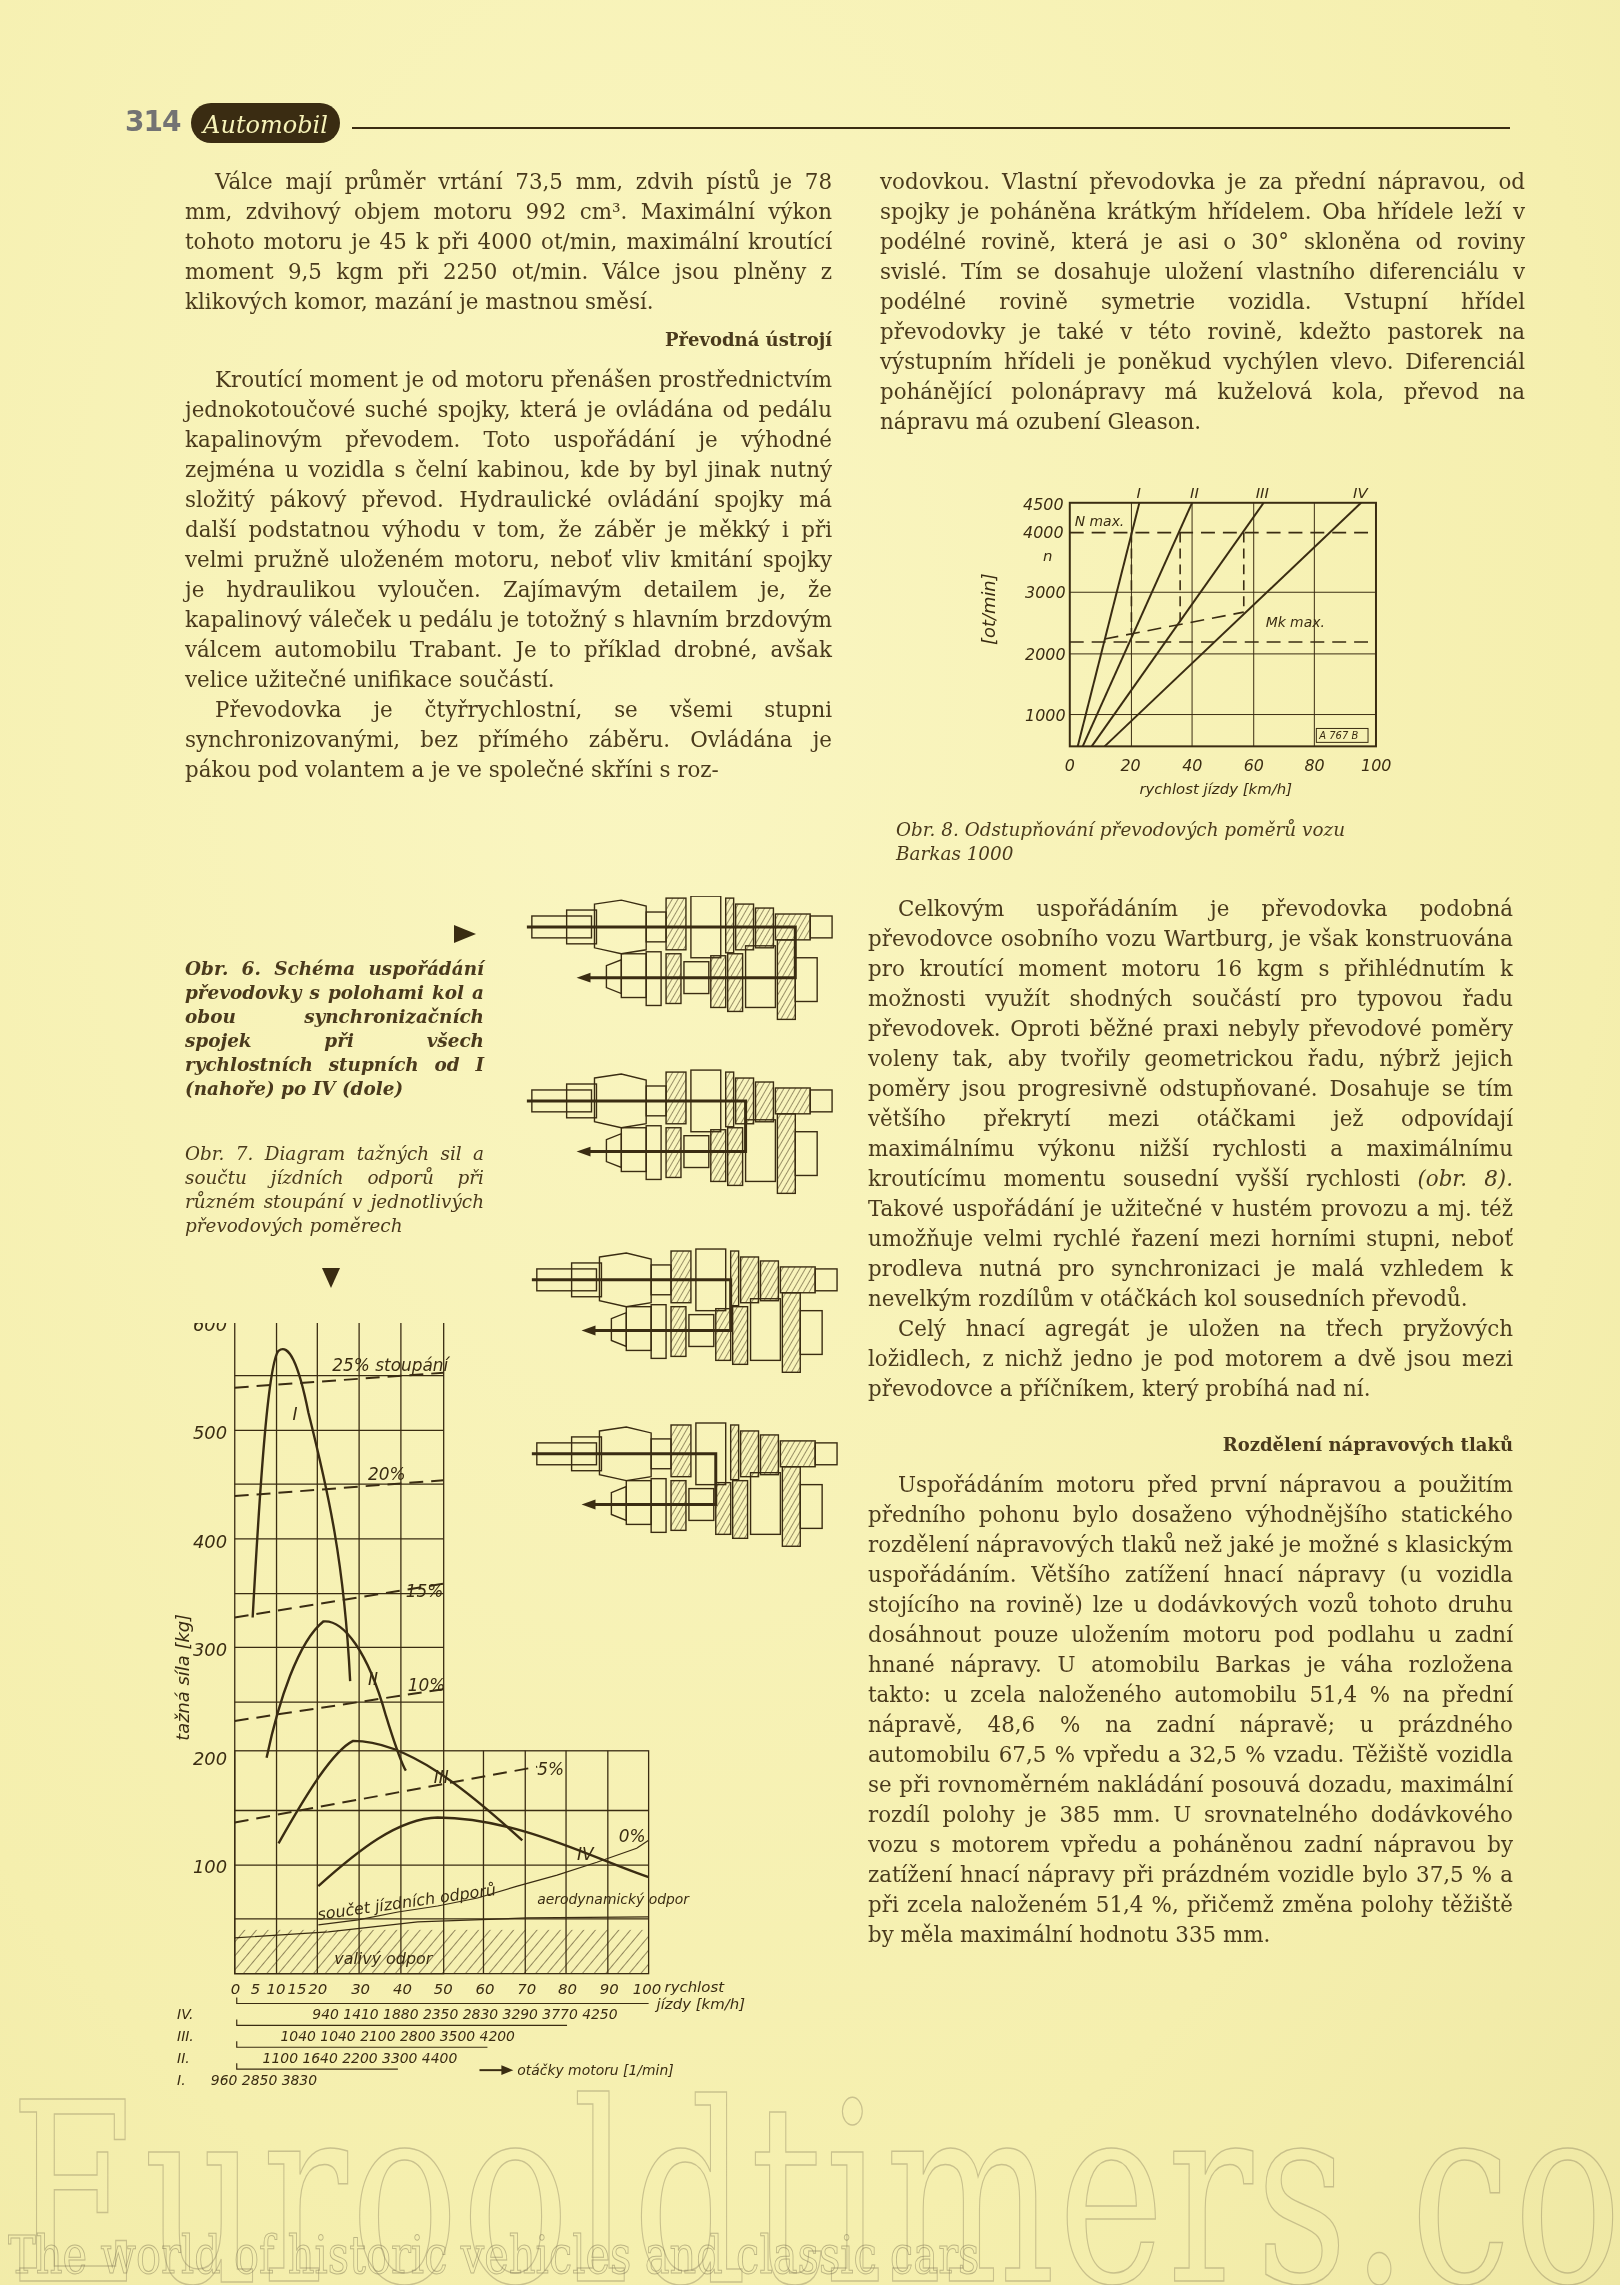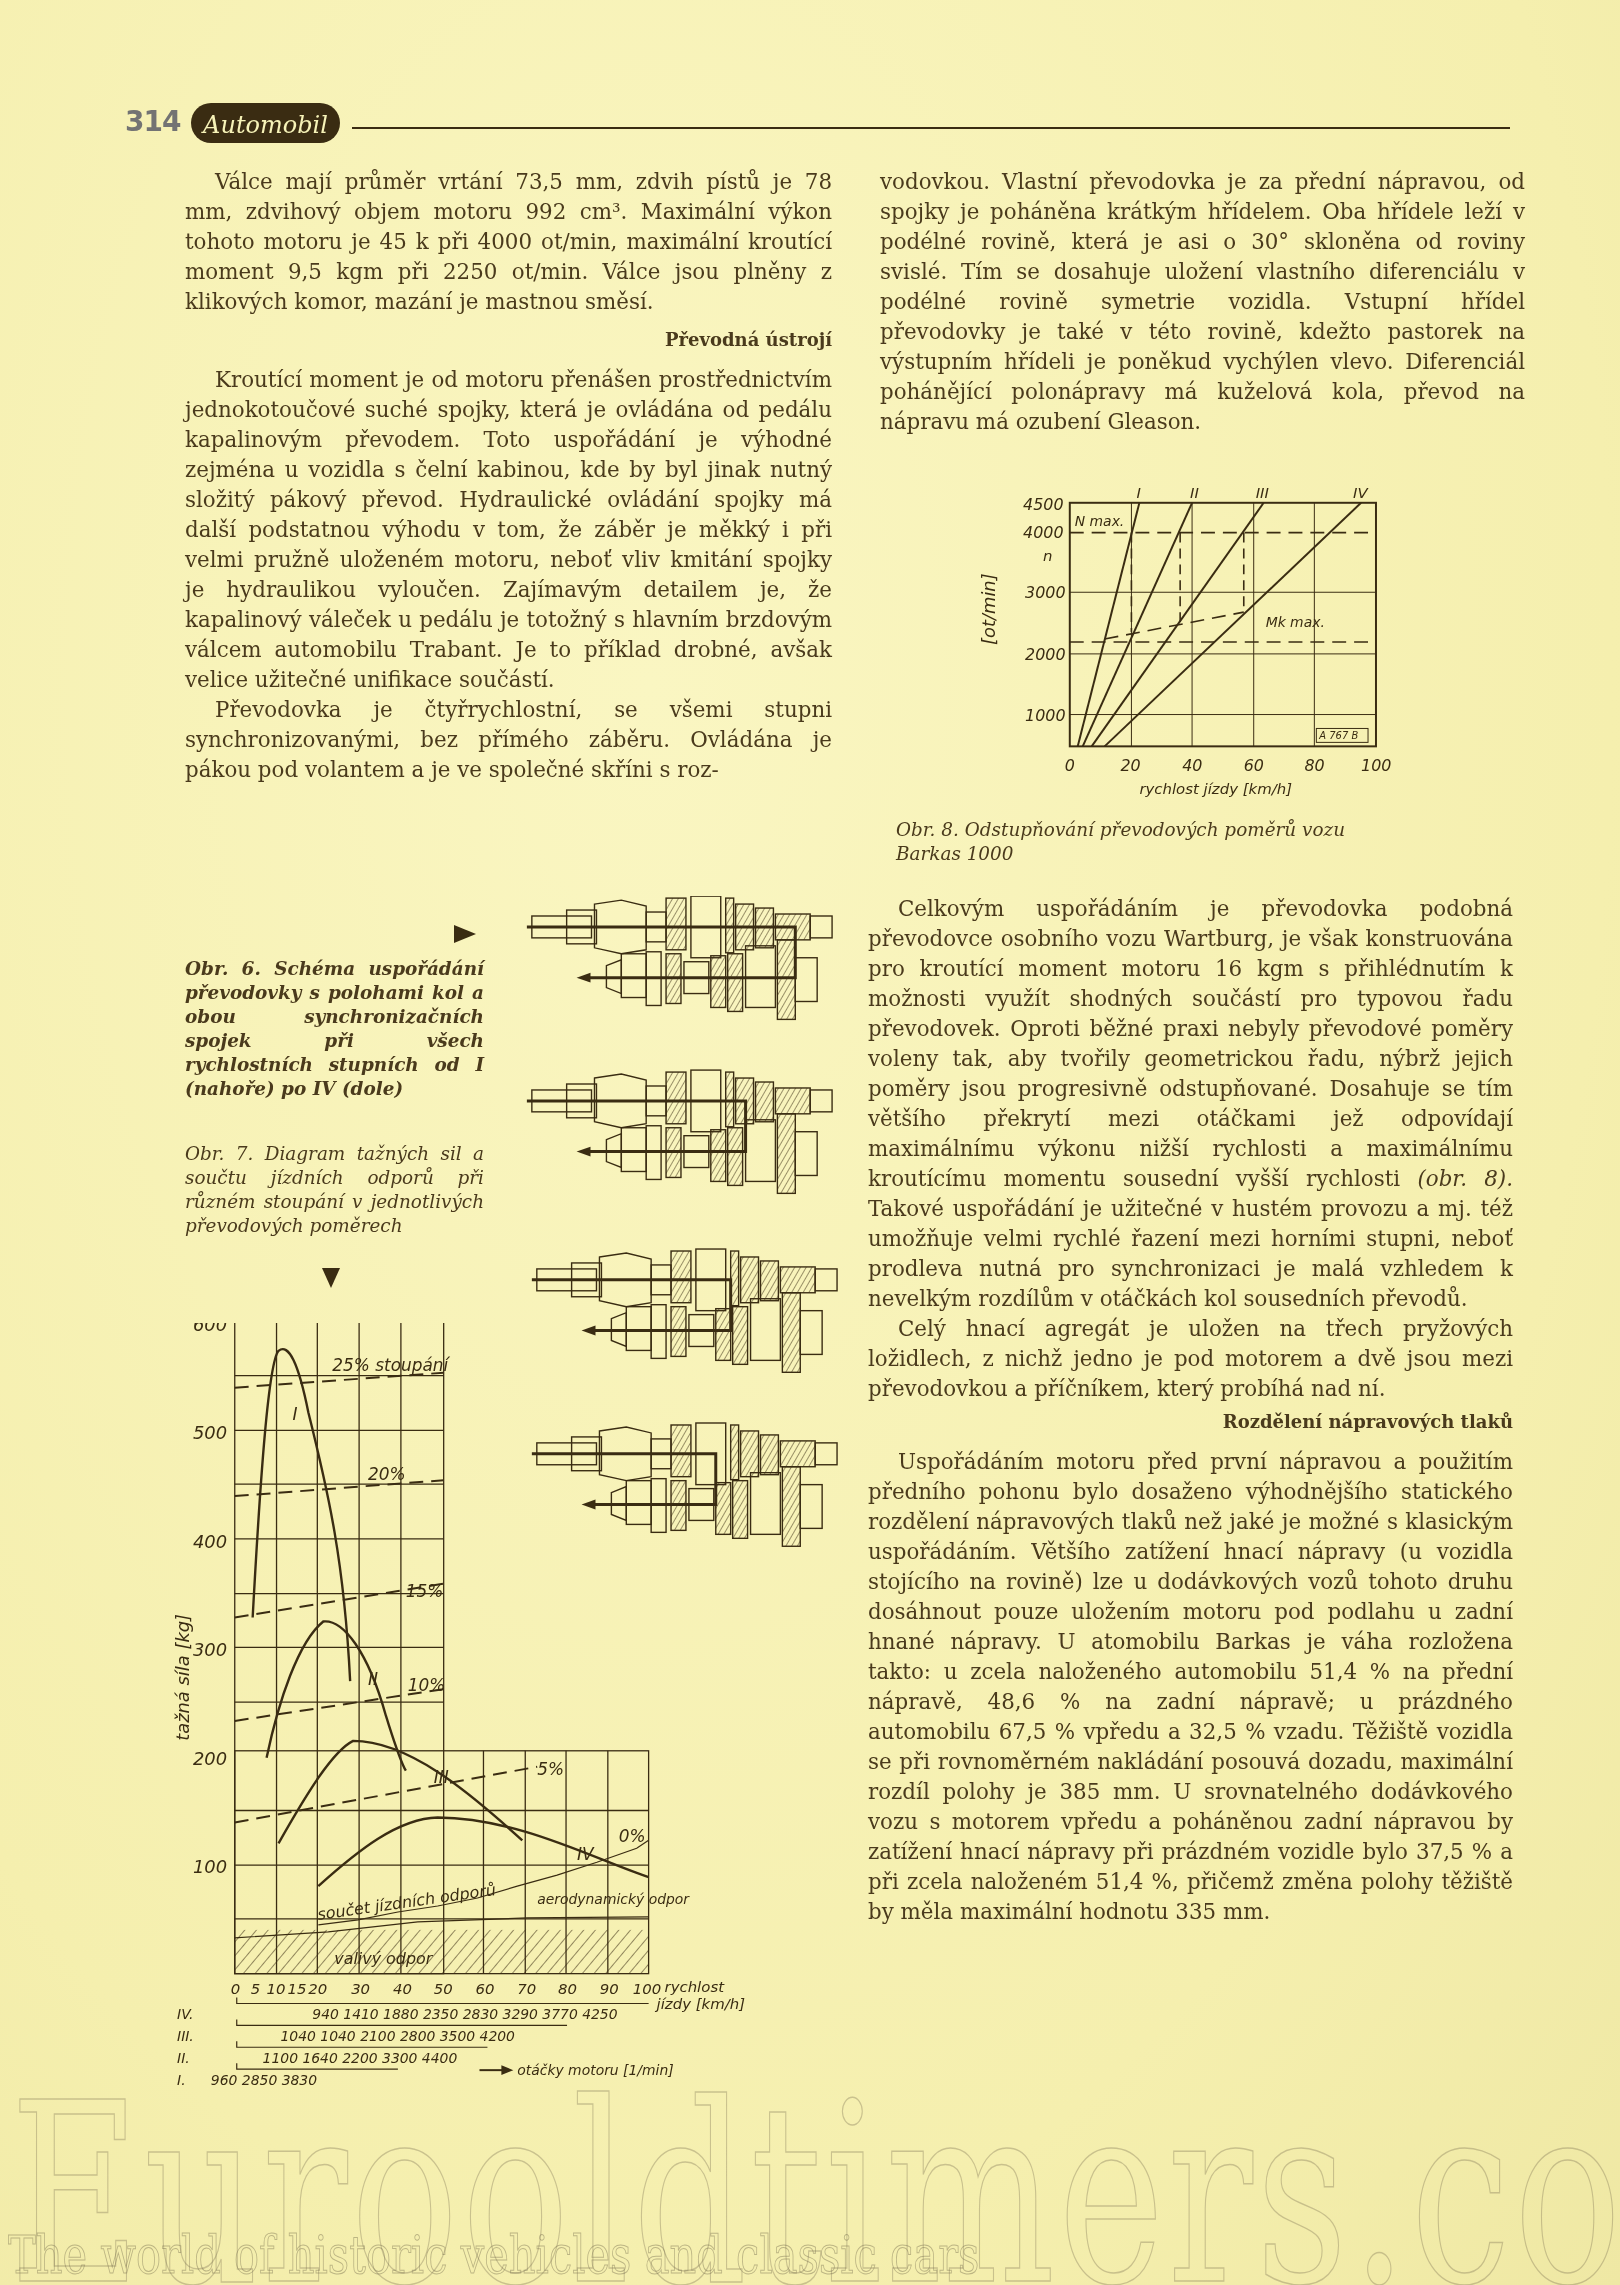--- a/index.html
+++ b/index.html
@@ -94,22 +94,22 @@
   <text x="312" y="160" font-size="14">Mk max.</text>
   <text x="366" y="273" font-size="10">A 767 B</text>
 </svg>
 <div class="caption center" style="left:896px;top:818px;width:577px;">
   <div>Obr. 8. Odstupňování převodových poměrů vozu</div>
   <div>Barkas 1000</div>
 </div>
 
 <div class="col" style="left:868px;top:894px;width:645px;">
   <p><span>Celkovým uspořádáním je převodovka podobná převodovce osobního vozu Wartburg, je však konstruována pro kroutící moment motoru 16 kgm s přihlédnutím k možnosti využít shodných součástí pro typovou řadu převodovek. Oproti běžné praxi nebyly převodové poměry voleny tak, aby tvořily geometrickou řadu, nýbrž jejich poměry jsou progresivně odstupňované. Dosahuje se tím většího překrytí mezi otáčkami jež odpovídají maximálnímu výkonu nižší rychlosti a maximálnímu kroutícímu momentu sousední vyšší rychlosti </span><span class="ital">(obr. 8).</span><span> Takové uspořádání je užitečné v hustém provozu a mj. též umožňuje velmi rychlé řazení mezi horními stupni, neboť prodleva nutná pro synchronizaci je malá vzhledem k nevelkým rozdílům v otáčkách kol sousedních převodů.</span></p>
-  <p>Celý hnací agregát je uložen na třech pryžových ložidlech, z nichž jedno je pod motorem a dvě jsou mezi převodovkou a příčníkem, který probíhá nad ní.</p>
-  <h3 style="margin-top:3px;">Rozdělení nápravových tlaků</h3>
+  <p>Celý hnací agregát je uložen na třech pryžových ložidlech, z nichž jedno je pod motorem a dvě jsou mezi převodovce a příčníkem, který probíhá nad ní.</p>
+  <h3 style="margin-top:26px;">Rozdělení nápravových tlaků</h3>
   <p>Uspořádáním motoru před první nápravou a použitím předního pohonu bylo dosaženo výhodnějšího statického rozdělení nápravových tlaků než jaké je možné s klasickým uspořádáním. Většího zatížení hnací nápravy (u vozidla stojícího na rovině) lze u dodávkových vozů tohoto druhu dosáhnout pouze uložením motoru pod podlahu u zadní hnané nápravy. U atomobilu Barkas je váha rozložena takto: u zcela naloženého automobilu 51,4 % na přední nápravě, 48,6 % na zadní nápravě; u prázdného automobilu 67,5 % vpředu a 32,5 % vzadu. Těžiště vozidla se při rovnoměrném nakládání posouvá dozadu, maximální rozdíl polohy je 385 mm. U srovnatelného dodávkového vozu s motorem vpředu a poháněnou zadní nápravou by zatížení hnací nápravy při prázdném vozidle bylo 37,5 % a při zcela naloženém 51,4 %, přičemž změna polohy těžiště by měla maximální hodnotu 335 mm.</p>
 </div>
 
 <svg class="tri" style="left:452px;top:923px;" width="26" height="22" viewBox="0 0 26 22">
   <polygon points="2,2 24,11 2,20" fill="#3a2c12"></polygon>
 </svg>
 <div class="caption" style="left:185px;top:957px;width:299px;font-weight:bold;">Obr. 6. Schéma uspořádání převodovky s polohami kol a obou synchronizačních spojek při všech rychlostních stupních od I (nahoře) po IV (dole)</div>
 <div class="caption" style="left:185px;top:1142px;width:299px;">Obr. 7. Diagram tažných sil a součtu jízdních odporů při různém stoupání v jednotlivých převodových poměrech</div>
 <svg class="tri" style="left:320px;top:1266px;" width="22" height="24" viewBox="0 0 22 24">
   <polygon points="2,2 20,2 11,22" fill="#3a2c12"></polygon>

